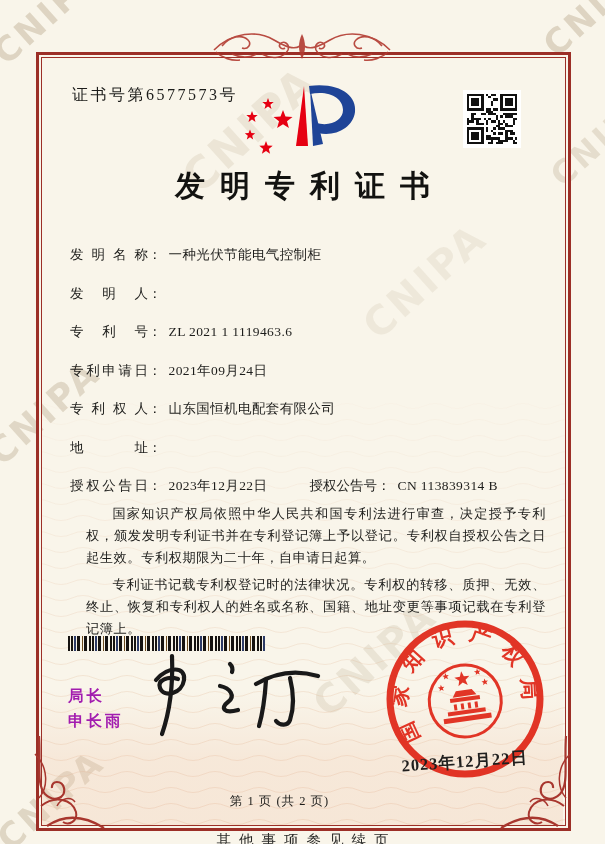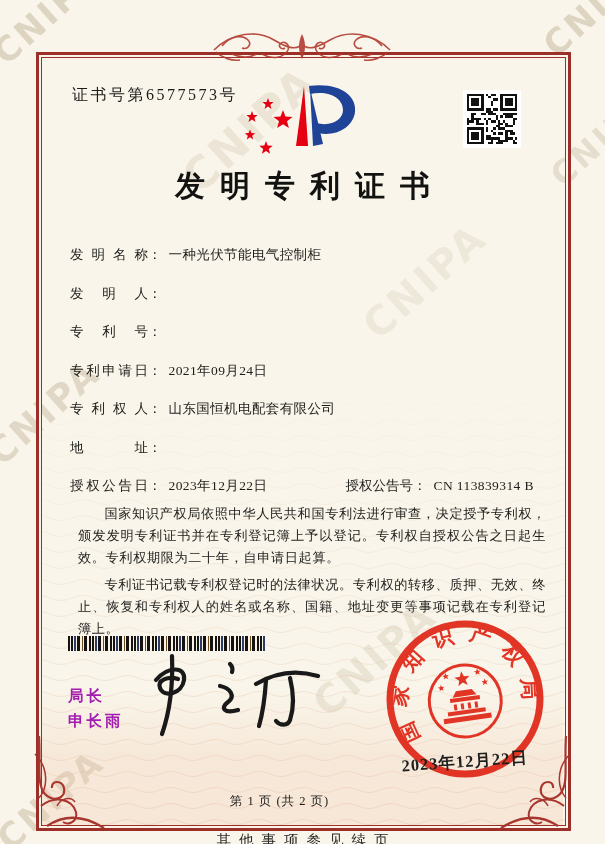--- a/index.html
+++ b/index.html
@@ -23,24 +23,24 @@
   }
   .cert-no{position:absolute; left:72px; top:85px; font-size:16px; letter-spacing:2.5px;}
   .title{position:absolute; left:0; top:166px; width:605px; text-align:center;
     font-size:30px; font-weight:bold; letter-spacing:15px; text-indent:15px; color:#121210;}
   .fields{position:absolute; left:70px; top:243px; width:476px; font-size:13.5px;}
   .frow{display:flex; align-items:flex-start; line-height:23px; margin-bottom:15.5px;}
   .flabel{display:inline-block; width:78px; flex:none; text-align:justify; text-align-last:justify;}
   .fcolon{flex:none; margin-right:7px;}
   .fvalue{letter-spacing:.4px;}
   .fvalue-fixed{width:141px; flex:none; letter-spacing:.4px;}
-  .glabel{flex:none;margin-left:36px;}
+  .glabel{flex:none;}
   .paras{position:absolute; left:70px; top:503px; width:476px; font-size:13.2px;
     line-height:21.8px; text-align:justify; letter-spacing:.6px;}
-  .paras p{margin:0 0 6px 8px; text-indent:2em;}
+  .paras p{margin:0 0 6px 16px; text-indent:2em;}
   .barcode{position:absolute; left:68px; top:636px; width:197px; height:15px;
     background:repeating-linear-gradient(90deg,
       #151210 0 2px,#f7f3e8 2px 3px,#151210 3px 5px,#f7f3e8 5px 6px,
       #2c3a66 6px 8px,#f7f3e8 8px 9px,#151210 9px 12px,#f7f3e8 12px 14px,
       #6b4a1e 14px 15px,#f7f3e8 15px 16px,#151210 16px 19px,#f7f3e8 19px 21px);}
   .director{position:absolute; left:68px; font-family:"Liberation Sans","DejaVu Sans",sans-serif;
     font-weight:bold; font-size:15.5px; letter-spacing:3px; color:#a21caf;}
   .sig{position:absolute; left:138px; top:646px;}
   .seal{position:absolute; left:383px; top:617px;}
   .footer{position:absolute; left:0; top:793px; width:559px; text-align:center; font-size:12.5px; letter-spacing:1px;}
@@ -274,20 +274,21 @@
         <span class="fcolon">：</span>
       <span class="fvalue">一种光伏节能电气控制柜</span>
     </div>
     <div class="frow">
       <span class="flabel">发明人</span>
         <span class="fcolon">：</span>
     </div>
     <div class="frow">
       <span class="flabel">专利号</span>
         <span class="fcolon">：</span>
+      <span class="fvalue">ZL 2021 1 1119463.6</span>
     </div>
     <div class="frow">
       <span class="flabel">专利申请日</span>
         <span class="fcolon">：</span>
       <span class="fvalue">2021年09月24日</span>
     </div>
     <div class="frow">
       <span class="flabel">专利权人</span>
         <span class="fcolon">：</span>
       <span class="fvalue">山东国恒机电配套有限公司</span>

